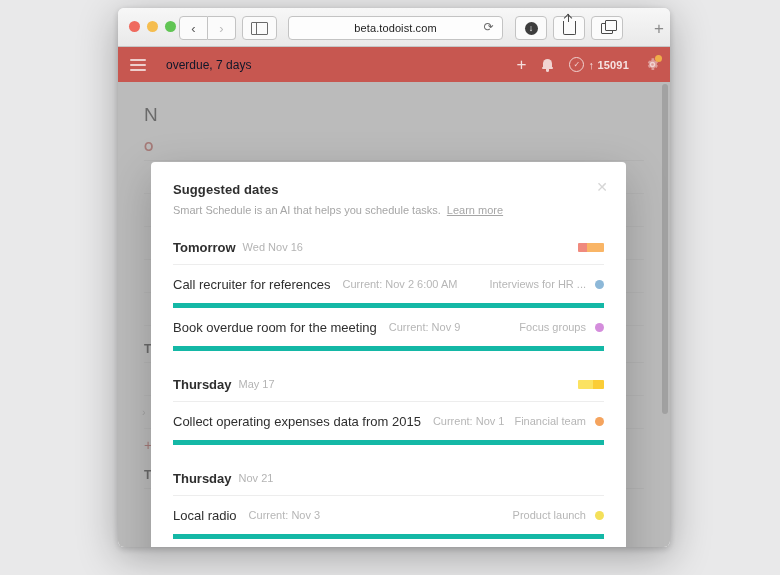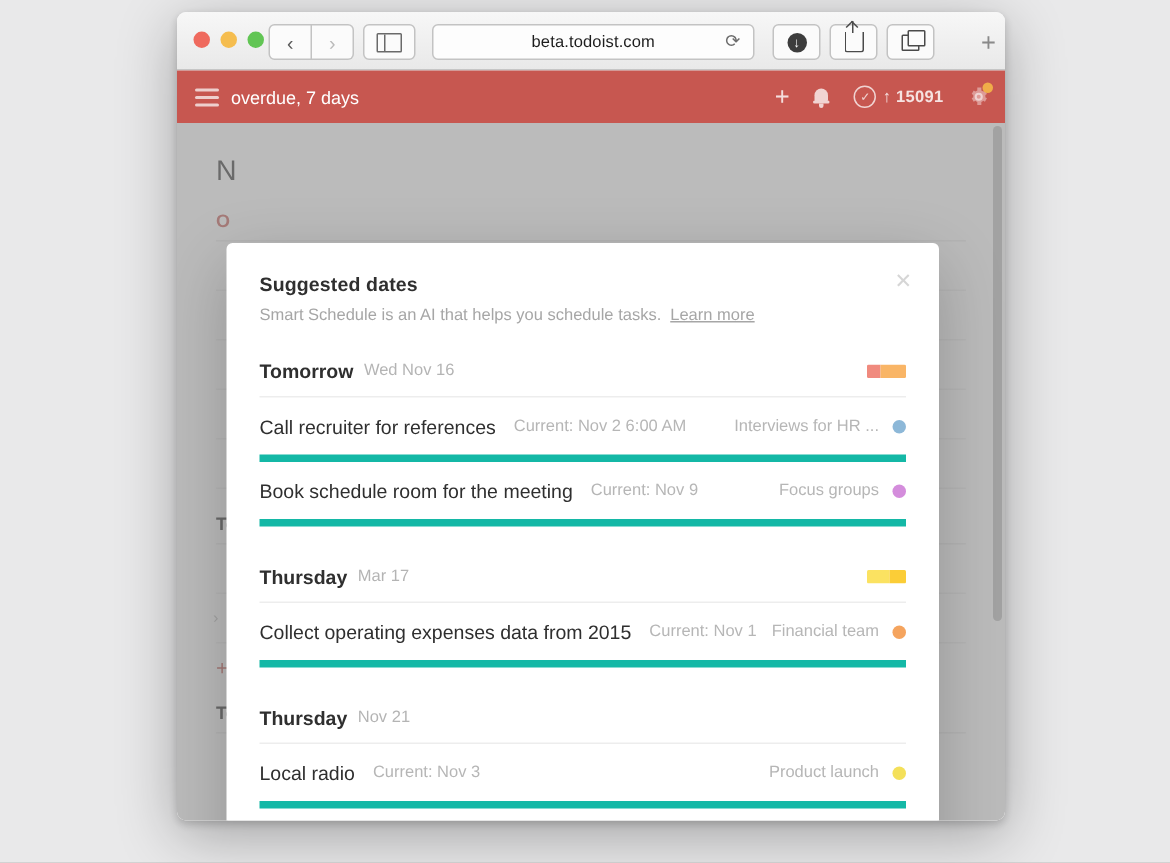--- a/index.html
+++ b/index.html
@@ -65,21 +65,21 @@
   .tabs-ic:before{content:"";position:absolute;left:2.5px;top:-3.5px;width:10px;height:9px;border:1.2px solid #4a4a4a;border-radius:1px;background:#fbfbfb;}
   .plustab{position:absolute;left:536px;top:12px;font-size:17px;color:#8a8a8a;line-height:1;}
 
   
   .appbar{
     position:relative;height:35px;background:#c75750;color:#fff;
     display:flex;align-items:center;
   }
   .hamb{margin-left:12px;width:16px;}
   .hamb span{display:block;height:2px;background:#eecfcd;margin:3px 0;border-radius:1px;}
-  .crumb{margin-left:8px;font-size:12px;color:#ffffff;}
+  .crumb{margin-left:20px;font-size:12px;color:#0f172a;}
   .appright{position:absolute;right:10px;top:0;height:35px;display:flex;align-items:center;gap:16px;}
   .ic-plus{font-size:17px;color:#f4dedd;line-height:1;}
   .ic-bell{position:relative;width:11px;height:12px;}
   .ic-bell:before{content:"";position:absolute;left:1px;top:0;width:9px;height:9px;background:#f1d4d2;border-radius:5px 5px 2px 2px;}
   .ic-bell:after{content:"";position:absolute;left:0;top:8px;width:11px;height:2px;background:#f1d4d2;border-radius:1px;}
   .ic-bell i{position:absolute;left:4px;top:10.5px;width:3px;height:3px;background:#f1d4d2;border-radius:0 0 2px 2px;}
   .karma{display:flex;align-items:center;gap:4px;}
   .karma-circle{width:13px;height:13px;border-radius:50%;border:1.6px solid #f0d3d1;display:flex;align-items:center;justify-content:center;font-size:8px;color:#f0d3d1;}
   .karma-num{font-size:11px;font-weight:bold;color:#f6e3e2;letter-spacing:.2px;}
   .ic-gear{position:relative;width:15px;height:15px;}
@@ -274,31 +274,31 @@
                 <i style="background:#f9b566;width:65%"></i>
             </span>
           </div>
           <div class="taskrow">
             <span class="t-name">Call recruiter for references</span>
             <span class="t-cur">Current: Nov 2 6:00 AM</span>
             <span class="t-proj">Interviews for HR ...</span>
             <span class="t-dot" style="background:#8db8d8"></span>
           </div>
           <div class="taskrow">
-            <span class="t-name">Book schedule room for the meeting</span>
+            <span class="t-name">Book overdue room for the meeting</span>
             <span class="t-cur">Current: Nov 9</span>
             <span class="t-proj">Focus groups</span>
             <span class="t-dot" style="background:#d48ddc"></span>
           </div>
 
           <div class="gap"></div>
 
           <div class="dayhead">
             <span class="d-name">Thursday</span>
-            <span class="d-date">Mar 17</span>
+            <span class="d-date">May 17</span>
             <span class="bar">
               <i style="background:#fbe261;width:58%"></i>
                 <i style="background:#fbcd37;width:42%"></i>
             </span>
           </div>
           <div class="taskrow">
             <span class="t-name">Collect operating expenses data from 2015</span>
             <span class="t-cur">Current: Nov 1</span>
             <span class="t-proj">Financial team</span>
             <span class="t-dot" style="background:#f5a45e"></span>

